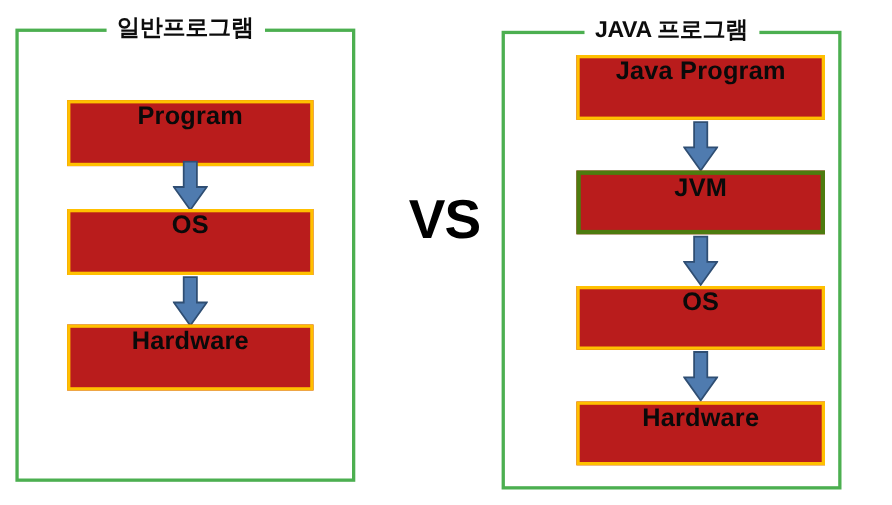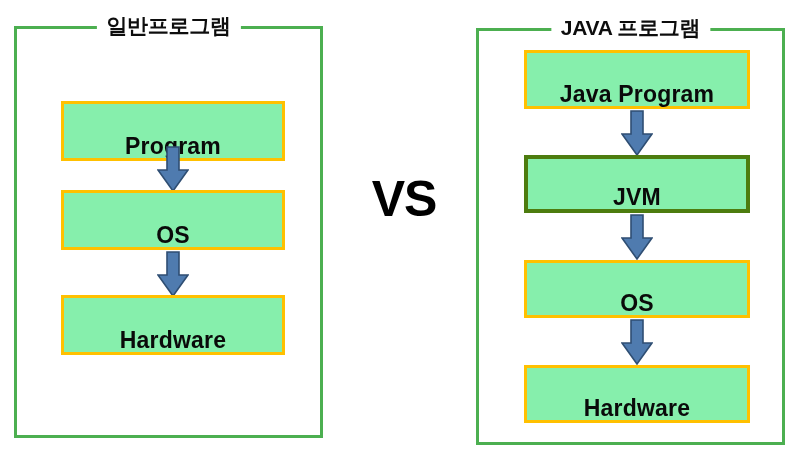--- a/index.html
+++ b/index.html
@@ -22,21 +22,21 @@
   }
 
   
   .panel {
     position: absolute;
     box-sizing: border-box;
     border: 3px solid #4CAF50;
     background: transparent;
   }
   #panel-left  { left: 14px;  top: 26px; width: 309px; height: 412px; }
-  #panel-right { left: 476px; top: 28px; width: 309px; height: 417px; }
+  #panel-right { left: 456px; top: 28px; width: 309px; height: 417px; }
 
   
   .panel-title {
     position: absolute;
     top: -17px;
     left: 50%;
     transform: translateX(-50%);
     background: #ffffff;
     padding: 0 10px;
     color: #0d0d0d;
@@ -44,24 +44,24 @@
     font-size: 21px;
     line-height: 28px;
     white-space: nowrap;
     letter-spacing: -0.3px;
   }
 
   
   .flow-box {
     position: absolute;
     box-sizing: border-box;
-    background: #86efac;
+    background: #b91c1c;
     border: 3px solid #FFC000;
     display: flex;
-    align-items: flex-end;
+    align-items: flex-start;
     justify-content: center;
   }
   .flow-box.accent {
     border: 4px solid #4d7c0f;
   }
   .flow-box .box-label {
     color: #0a0a0a;
     font-weight: bold;
     font-size: 23px;
     line-height: 1;
@@ -93,21 +93,21 @@
 </style>
 </head>
 <body>
 
 <div id="canvas">
 
   <div id="panel-left" class="panel">
     <div class="panel-title">일반프로그램</div>
   </div>
 
-  <div class="flow-box" style="left:61px; top:101px; width:224px; height:60px;">
+  <div class="flow-box" style="left:61px; top:91px; width:224px; height:60px;">
     <span class="box-label">Program</span>
   </div>
 
   <div class="down-arrow" style="left:157px; top:146px;">
     <svg viewBox="0 0 32 46" preserveAspectRatio="none">
       <polygon points="10,1 22,1 22,24 31,24 16,45 1,24 10,24" fill="#4F7BAF" stroke="#2F4E73" stroke-width="1.6"></polygon>
     </svg>
   </div>
 
   <div class="flow-box" style="left:61px; top:190px; width:224px; height:60px;">

